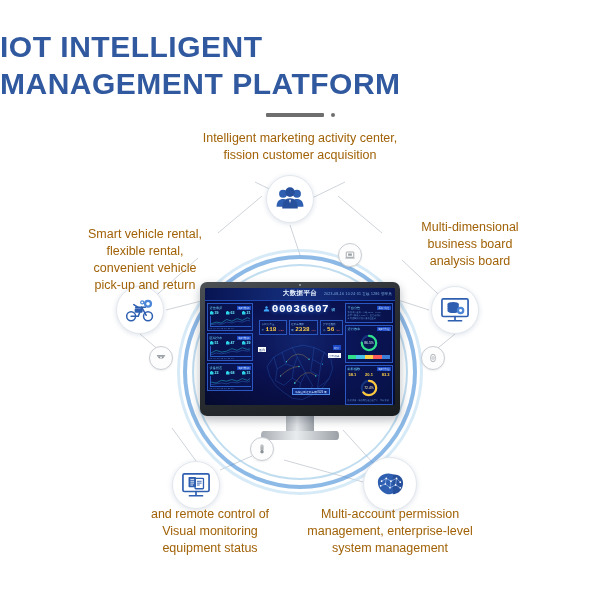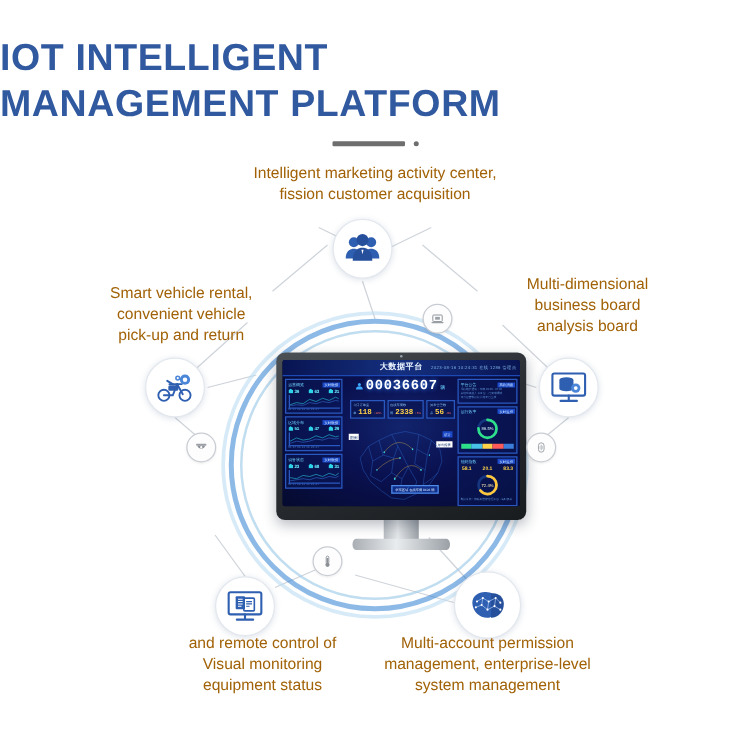--- a/index.html
+++ b/index.html
@@ -110,21 +110,21 @@
     box-shadow: 0 1px 2px rgba(0,0,0,0.07);
   }
   #sat-ne  { left: 338px; top: 243px; }
   #sat-w   { left: 149px; top: 346px; }
   #sat-e   { left: 421px; top: 346px; }
   #sat-s   { left: 250px; top: 437px; }
 
   
   #monitor {
     position: absolute; left: 200px; top: 282px;
-    width: 200px; height: 134px; margin-left: 21px;
+    width: 200px; height: 134px;
   }
   #bezel {
     position: absolute; inset: 0;
     background: linear-gradient(160deg,#4c5156 0%,#2c3034 42%,#191c1f 100%);
     border-radius: 7px;
     padding: 6px 5px 11px 5px;
     box-shadow: 0 4px 10px rgba(20,30,50,0.30);
   }
   #screen {
     position: relative;
@@ -679,20 +679,21 @@
     </svg>
   </div>
 
   <div class="caption" id="cap-top">
     <div>Intelligent marketing activity center,</div>
     <div>fission customer acquisition</div>
   </div>
 
   <div class="caption" id="cap-left">
     <div>Smart vehicle rental,</div>
+    <div>flexible rental,</div>
     <div>convenient vehicle</div>
     <div>pick-up and return</div>
   </div>
 
   <div class="caption" id="cap-right">
     <div>Multi-dimensional</div>
     <div>business board</div>
     <div>analysis board</div>
   </div>
 

